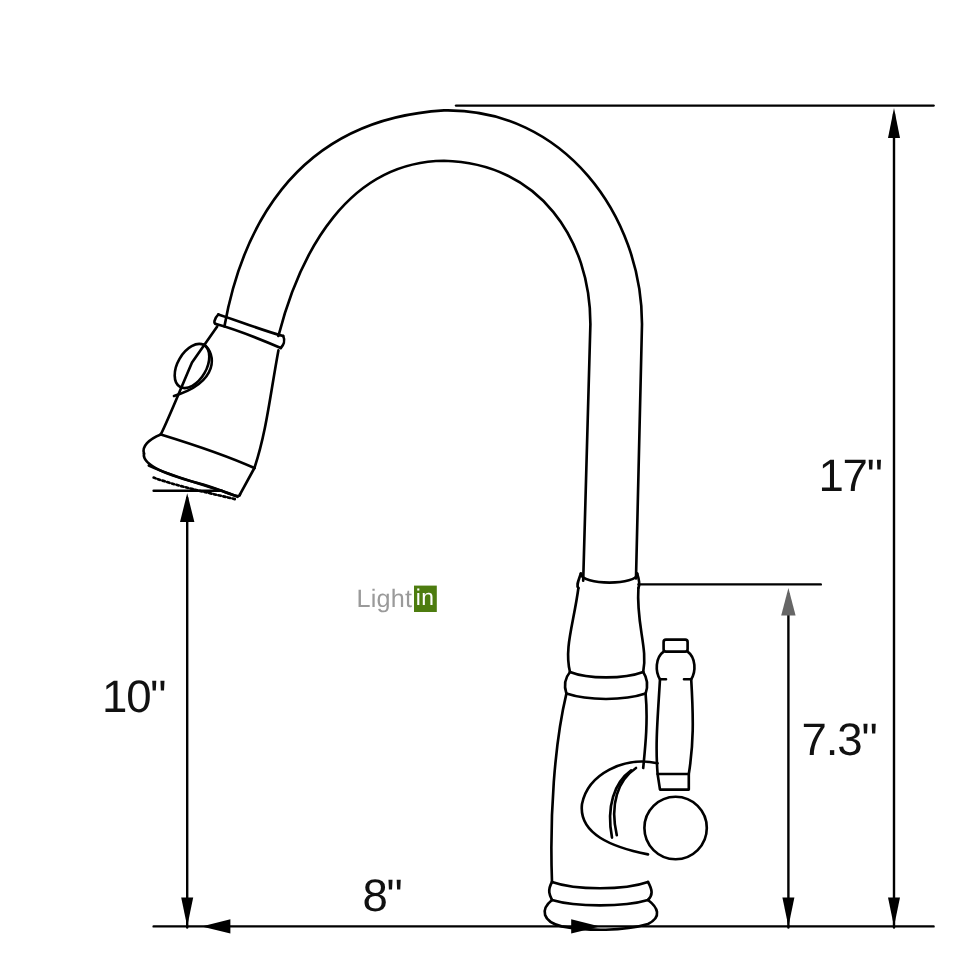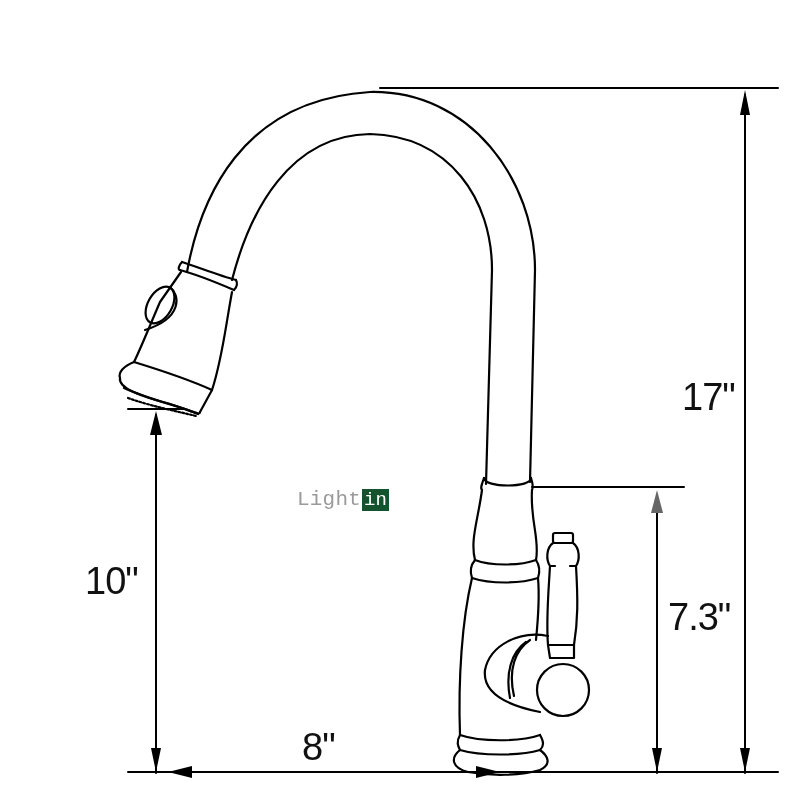--- a/index.html
+++ b/index.html
@@ -1,23 +1,23 @@
 <!DOCTYPE html>
 <html><head>
   <meta charset="utf-8">
   <style>
     html, body { margin: 0; padding: 0; background: #ffffff; }
     body { width: 800px; height: 800px; position: relative; overflow: hidden;
            font-family: "Liberation Sans", sans-serif; }
     svg { position: absolute; left: 0; top: 0; }
     .dim-label { position: absolute; font-family: "Liberation Sans", sans-serif;
                  font-size: 38px; color: #111; line-height: 1; letter-spacing: -1px; }
-    .watermark { position: absolute; left: 297px; top: 488px; font-family: Liberation Mono, monospace;
-                 font-size: 21px; color: #9a9a9a; display: flex; align-items: center; letter-spacing: 0.2px; }
-    .wm-box { display: inline-block; background: #14532d; color: #fff; font-size: 19px;
+    .watermark { position: absolute; left: 297px; top: 488px; font-family: Liberation Sans, sans-serif;
+                 font-size: 21px; color: #9a9a9a; display: flex; align-items: flex-start; letter-spacing: 0.2px; }
+    .wm-box { display: inline-block; background: #4d7c0f; color: #fff; font-size: 19px;
               padding: 0 2px; margin: 0 1px; line-height: 22px; height: 22px; }
   </style>
 </head>
 <body>
 
 <svg width="800" height="800" viewBox="0 0 800 800" fill="none" stroke="#000" stroke-width="2.2" stroke-linecap="round" stroke-linejoin="round">
 
   <path d="M187 272 C200 200, 240 100, 370 92 C470 90, 535 180, 535 270 L530 482"></path>
 
   <path d="M232 280 C250 210, 290 135, 370 134 C450 136, 492 200, 492 270 L486 484"></path>

